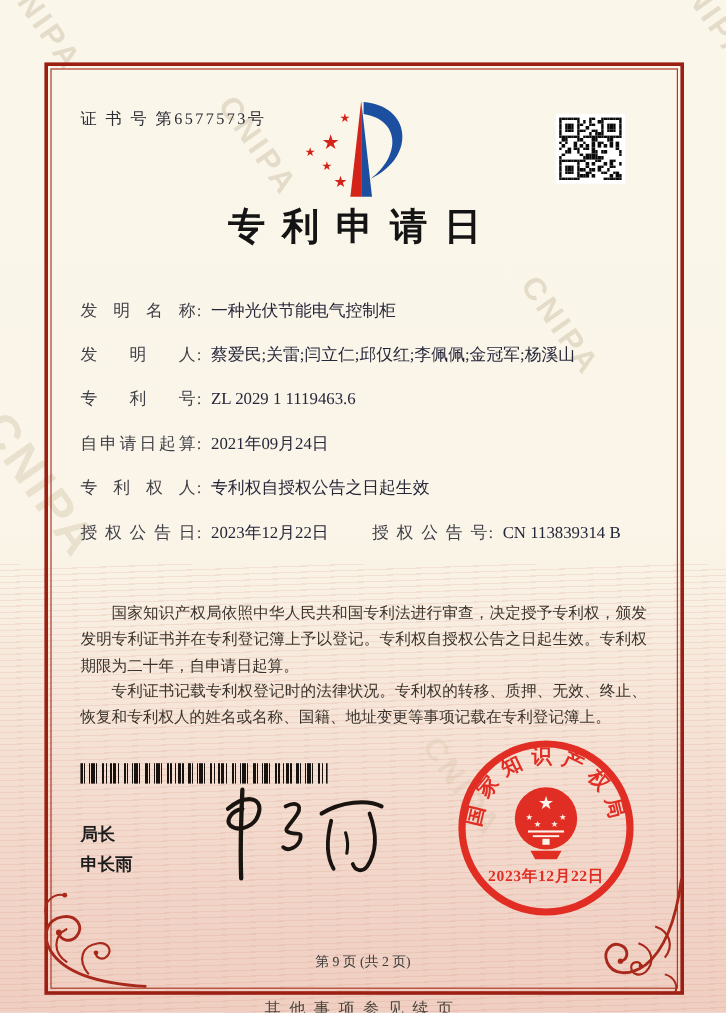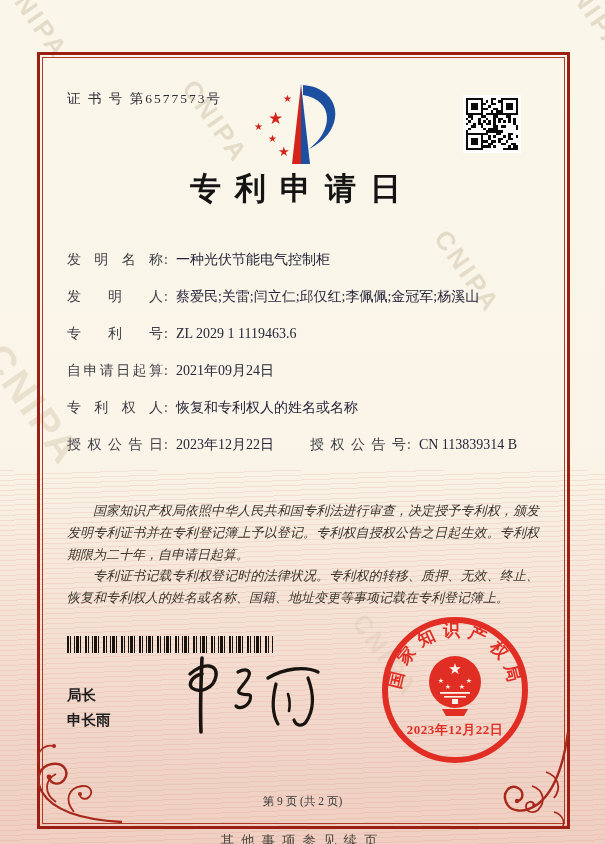--- a/index.html
+++ b/index.html
@@ -31,21 +31,21 @@
          letter-spacing:14px;color:#141414;z-index:3;}
   
   .fields{left:67px;top:241px;width:471px;z-index:3;font-size:14px;}
   .frow{position:relative;height:37px;line-height:37px;white-space:nowrap;}
   .flabel{display:inline-block;width:96px;text-align:justify;text-align-last:justify;color:#3f3f47;}
   .colon{color:#3f3f47;margin:0 8px 0 1px;}
   .fval{color:#26263a;margin-top:24px;}
   .pair2{position:absolute;left:243px;top:0;}
   
   .para{left:67px;width:472px;font-size:13px;line-height:22px;color:#3b332b;
-        text-align:justify;text-indent:2em;z-index:3;font-style:italic;}
+        text-align:justify;text-indent:2em;z-index:3;}
   .p1{top:500px;}
   .p2{top:565px;}
   
   .barcode{left:67px;top:636px;width:206px;height:17px;z-index:3;
     background:
       repeating-linear-gradient(90deg,#17120e 0 2px,transparent 2px 3px,#17120e 3px 4px,transparent 4px 7px,#17120e 7px 8px,transparent 8px 9px,#17120e 9px 12px,transparent 12px 13px,#17120e 13px 14px,transparent 14px 18px);}
   .director{left:67px;top:686px;font-family:"Liberation Sans",sans-serif;font-weight:bold;
             font-size:14.5px;color:#1d1d1d;z-index:3;}
   .director-name{left:67px;top:711px;font-family:"Liberation Sans",sans-serif;font-weight:bold;
             font-size:14.5px;color:#1d1d1d;z-index:3;}
@@ -317,21 +317,21 @@
   <div class="frow">
     <span class="flabel">发明人</span><span class="colon">:</span><span class="fval">蔡爱民;关雷;闫立仁;邱仅红;李佩佩;金冠军;杨溪山</span>
   </div>
   <div class="frow">
     <span class="flabel">专利号</span><span class="colon">:</span><span class="fval">ZL 2029 1 1119463.6</span>
   </div>
   <div class="frow">
     <span class="flabel">自申请日起算</span><span class="colon">:</span><span class="fval">2021年09月24日</span>
   </div>
   <div class="frow">
-    <span class="flabel">专利权人</span><span class="colon">:</span><span class="fval">恢复和专利权人的姓名或名称</span>
+    <span class="flabel">专利权人</span><span class="colon">:</span><span class="fval">专利权自授权公告之日起生效</span>
   </div>
   <div class="frow">
     <span class="flabel">授权公告日</span><span class="colon">:</span><span class="fval">2023年12月22日</span>
     <span class="pair2">
       <span class="flabel">授权公告号</span><span class="colon">:</span><span class="fval">CN 113839314 B</span>
     </span>
   </div>
 </div>
 
 <div class="abs para p1">国家知识产权局依照中华人民共和国专利法进行审查，决定授予专利权，颁发发明专利证书并在专利登记簿上予以登记。专利权自授权公告之日起生效。专利权期限为二十年，自申请日起算。</div>

